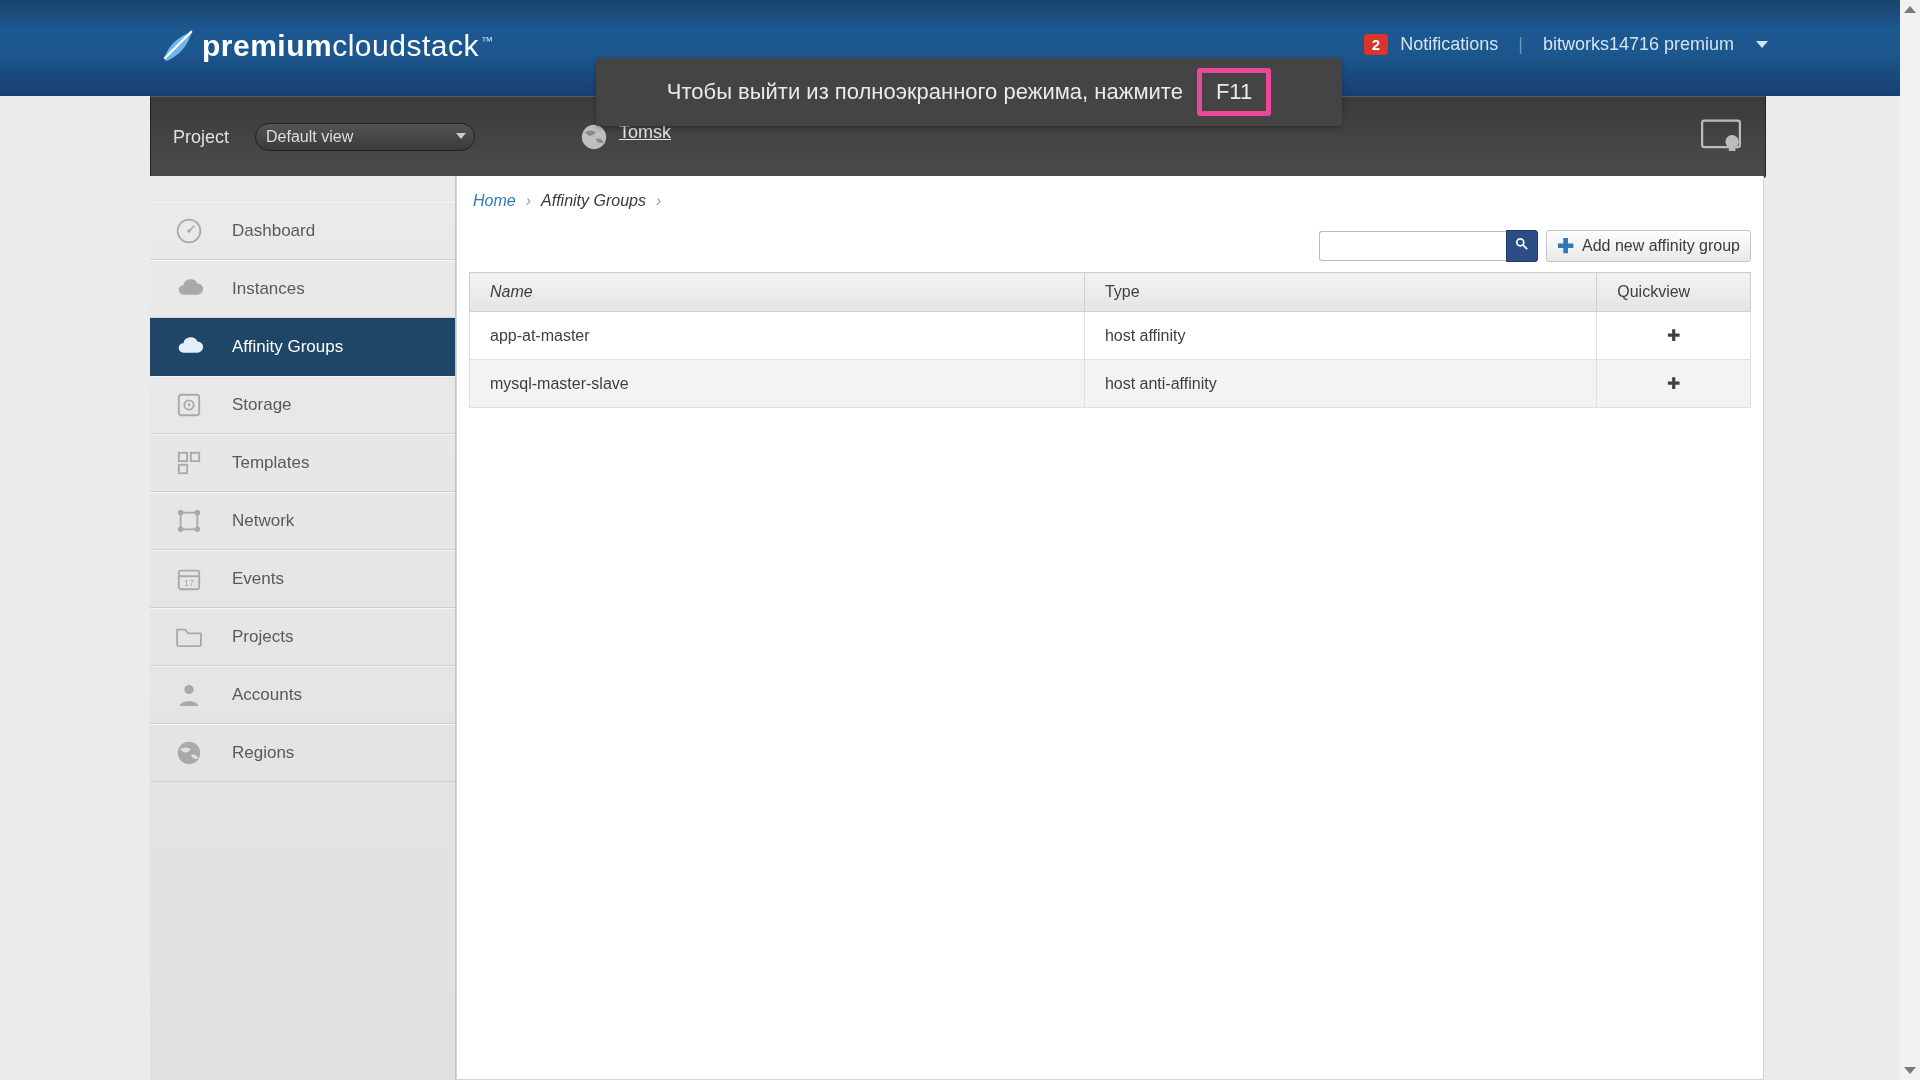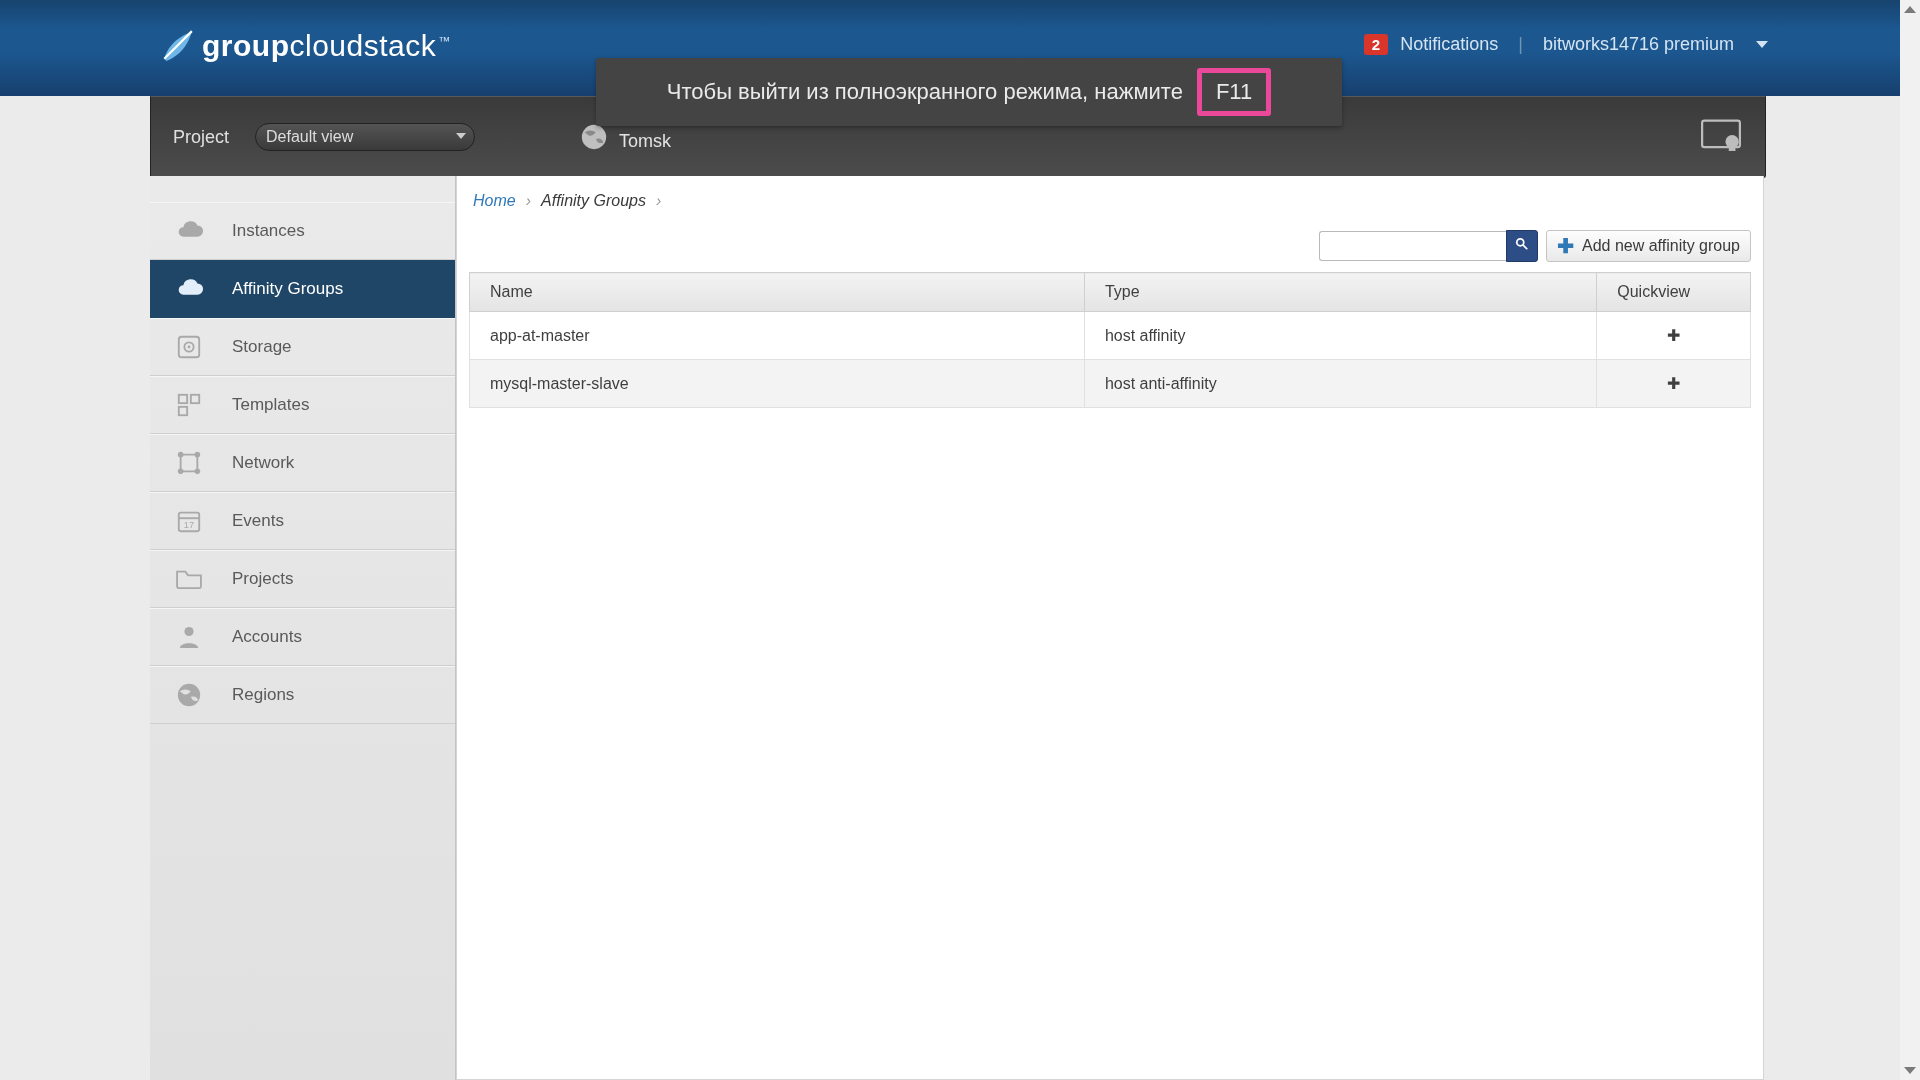--- a/index.html
+++ b/index.html
@@ -104,21 +104,22 @@
     padding: 0 10px;
     position: relative;
   }
   .proj-select .sel-caret {
     position:absolute; right:8px; top:9px;
     width:0;height:0;border-left:5px solid transparent;border-right:5px solid transparent;border-top:6px solid #ccc;
   }
   .region {
     margin-left: 88px;
     display: flex;
-    align-items: flex-end;
+    align-items: flex-start;
+    text-decoration: underline;
   }
   .globe-icon { width:30px;height:30px; margin-right:10px; }
   .subbar-right-icon {
     position: absolute;
     right: 24px;
     top: 22px;
   }
   
   .toast {
     position: absolute;
@@ -266,21 +267,21 @@
     border: 1px solid #e0e0e0;
     font-size:16px;
     color:#3f3f3f;
   }
   table.data tbody tr:nth-child(even) td { background:#f3f3f3; }
   .qv {
     color:#888;
     font-size:26px;
     text-align:center;
   }
-  .col-name { width: 48%; }
+  .col-name { width: 48%; font-style: italic; }
   .col-type { width: 40%; }
   .col-qv   { width: 12%; text-align:center; }
 
   
   .fake-scroll {
     position:absolute;
     top:0; right:0; bottom:0;
     width:20px;
     background:#f1f1f1;
   }
@@ -301,21 +302,21 @@
 
   <div class="header">
     <div class="logo">
       <span class="logo-mark">
         <svg viewBox="0 0 32 32" width="34" height="34">
           <path d="M4 28 C10 8 28 4 30 2 C28 10 22 24 6 30 Z" fill="#6fb7e8"></path>
           <path d="M4 28 L30 2" stroke="#fff" stroke-width="2"></path>
         </svg>
       </span>
       <span class="logo-text">
-        <b>group</b><span>cloudstack</span><span class="logo-sup">™</span>
+        <b>premium</b><span>cloudstack</span><span class="logo-sup">™</span>
       </span>
     </div>
 
     <div class="header-right">
       <span class="badge">2</span>
       <span>Notifications</span>
       <span class="sep">|</span>
       <span>bitworks14716 premium</span>
       <span class="caret-down"></span>
     </div>
@@ -344,20 +345,30 @@
       </svg>
     </div>
   </div>
 
   <div class="toast">
     <span>Чтобы выйти из полноэкранного режима, нажмите</span>
     <span class="kbd">F11</span>
   </div>
 
   <div class="sidebar" id="sidebar">
+      <div class="side-item">
+        <span class="icon-slot">
+          <svg viewBox="0 0 32 32" width="28" height="28">
+            <circle cx="16" cy="16" r="13" fill="none" stroke="currentColor" stroke-width="2"></circle>
+            <line x1="16" y1="16" x2="22" y2="10" stroke="currentColor" stroke-width="2"></line>
+            <circle cx="16" cy="16" r="2" fill="currentColor"></circle>
+          </svg>
+        </span>
+        <span>Dashboard</span>
+      </div>
       <div class="side-item">
         <span class="icon-slot">
           <svg viewBox="0 0 32 20" width="30" height="20">
             <path d="M25 16a6 6 0 0 0 0-12 8 8 0 0 0-15 2 5 5 0 0 0 0 10z" fill="currentColor"></path>
           </svg>
         </span>
         <span>Instances</span>
       </div>
       <div class="side-item active">
         <span class="icon-slot">

